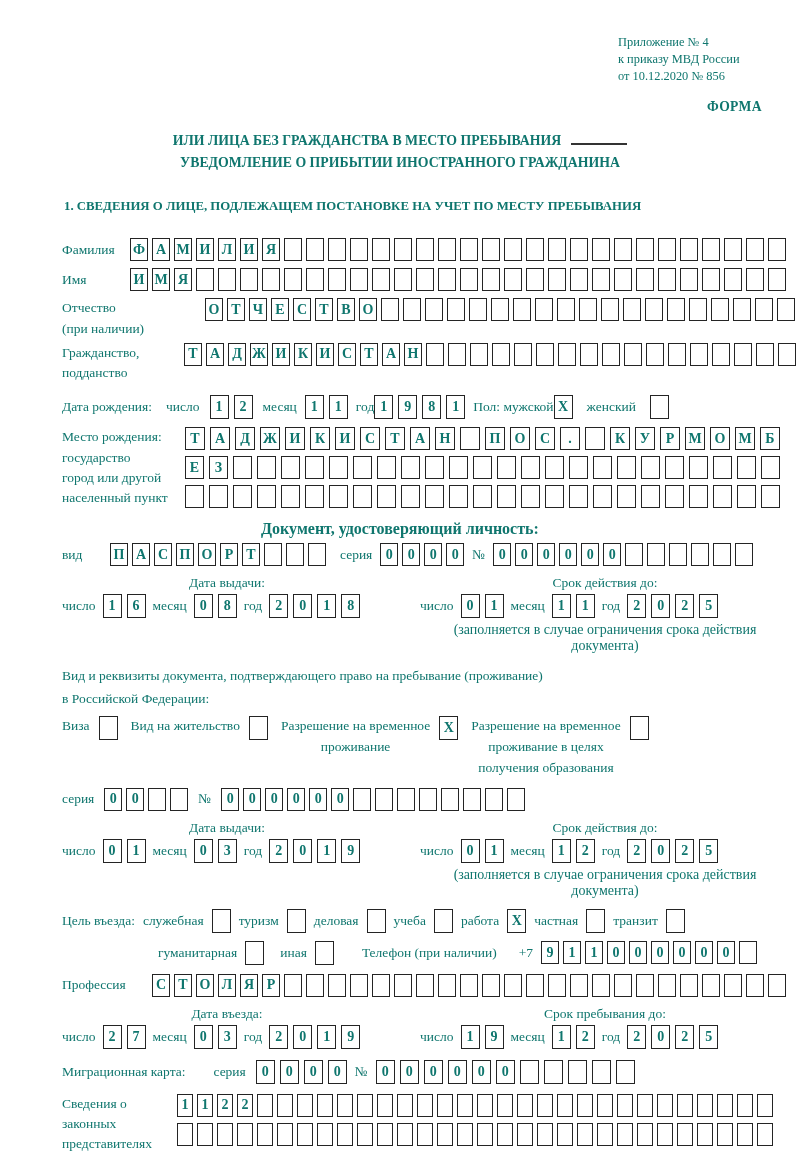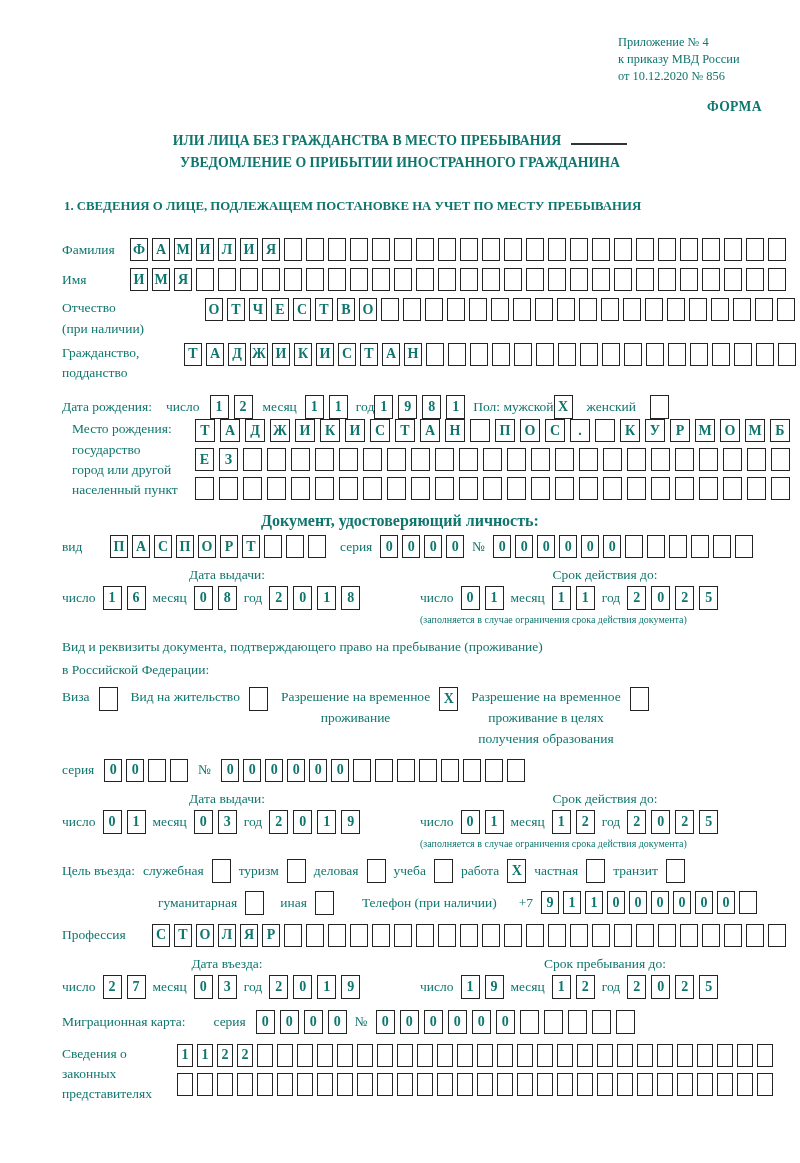--- a/index.html
+++ b/index.html
@@ -31,21 +31,21 @@
   .w-vid{width:40px;}
   .w-prof{width:90px;}
   .w-reps{width:115px;}
   .ml8{margin-left:8px;}.ml10{margin-left:10px;}.ml14{margin-left:14px;}.ml20{margin-left:20px;}.ml28{margin-left:28px;}
   .doc-heading{margin-top:12px;text-align:center;font-weight:bold;font-size:16px;}
   .dates{display:flex;padding-left:62px;margin-top:9px;}
   .dcol{width:330px;display:flex;flex-direction:column;}
   .dcol.right{width:370px;margin-left:28px;}
   .dtitle{text-align:center;margin-bottom:3px;}
   .dline{display:flex;align-items:center;gap:7px;}
-  .dnote{margin-top:4px;font-size:10px;}
+  .dnote{margin-top:4px;text-align:center;font-size:14px;}
   .plain-line{padding-left:62px;margin-top:11px;line-height:1.65;}
   .options{display:flex;align-items:flex-start;gap:13px;padding-left:62px;margin-top:6px;}
   .opt{display:flex;align-items:flex-start;gap:9px;}
   .opt .optlabel{text-align:center;line-height:1.55;}
   .prow{display:flex;align-items:center;gap:8px;padding-left:62px;margin-top:10px;}
   .prow2{padding-left:158px;margin-top:8px;}
   .reps{display:flex;align-items:flex-start;padding-left:62px;margin-top:10px;}
 </style>
 </head>
 <body>
@@ -234,21 +234,21 @@
     <span class="flabel ml8">Пол: мужской</span>
     <span class="boxes dbox">
         <span class="cb">X</span>
       </span>
     <span class="flabel ml14">женский</span>
     <span class="boxes dbox ml14">
         <span class="cb"></span>
       </span>
   </div>
 
-  <div class="frow top" style="margin-top:0;justify-content:center;">
+  <div class="frow top" style="margin-top:8px;">
     <span class="flabel w-birthplace">
       <div>Место рождения:</div>
       <div>государство</div>
       <div>город или другой</div>
       <div>населенный пункт</div>
     </span>
     <span class="stack">
       <span class="boxes g5" style="--bw:20px;">
           <span class="cb">Т</span>
           <span class="cb">А</span>

